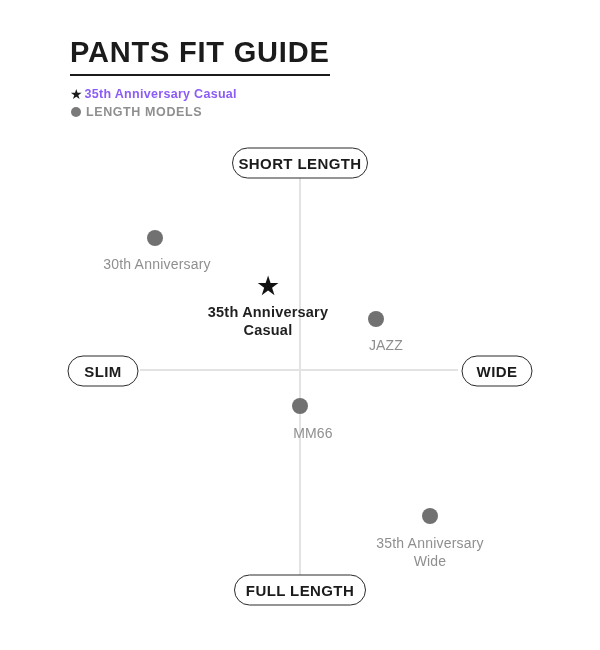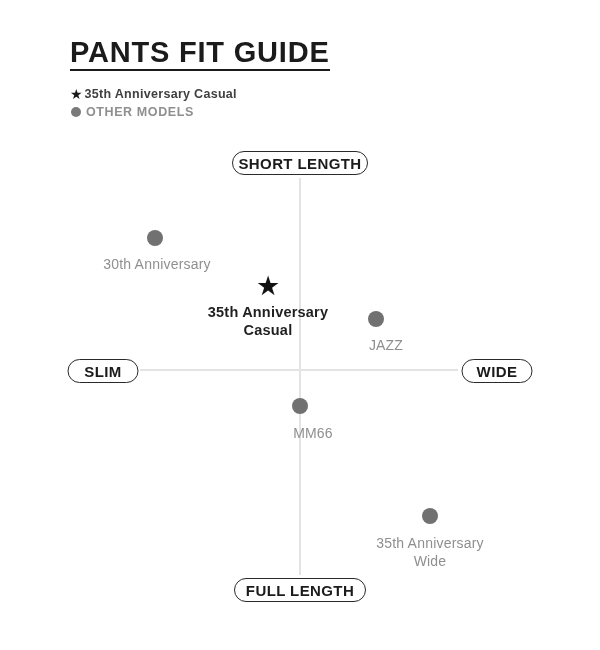--- a/index.html
+++ b/index.html
@@ -16,20 +16,21 @@
   .title {
     position: absolute;
     left: 70px;
     top: 36px;
     display: inline-block;
     font-size: 29px;
     font-weight: 700;
     letter-spacing: 0.8px;
     color: #1b1b1b;
     border-bottom: 2.5px solid #1b1b1b;
+    padding-bottom: 5px;
     white-space: nowrap;
   }
   .legend {
     position: absolute;
     left: 70px;
     top: 86px;
   }
   .legend-row {
     display: flex;
     align-items: center;
@@ -44,21 +45,21 @@
   }
   .legend-dot {
     width: 10px;
     height: 10px;
     border-radius: 50%;
     background: #7a7a7a;
     margin-right: 5px;
     margin-left: 1px;
   }
   .legend-label { font-size: 12.5px; font-weight: 700; letter-spacing: 0.3px; }
-  .legend-label.dark { color: #404040; }
+  .legend-label.dark { color: #8b5cf6; }
   .legend-label.gray { color: #8f8f8f; letter-spacing: 0.6px; }
 
   .chart { position: absolute; inset: 0; }
   .axis-v {
     position: absolute;
     left: 299px;
     top: 178px;
     width: 2px;
     height: 397px;
     background: #e3e3e3;
@@ -69,21 +70,21 @@
     top: 369px;
     width: 318px;
     height: 2px;
     background: #e3e3e3;
   }
   .pill {
     position: absolute;
     display: flex;
     align-items: center;
     justify-content: center;
-    height: 24px;
+    height: 31px;
     background: #ffffff;
     border: 1.5px solid #2a2a2a;
     border-radius: 16px;
     font-size: 15px;
     font-weight: 700;
     letter-spacing: 0.4px;
     color: #1b1b1b;
     white-space: nowrap;
     transform: translate(-50%, -50%);
   }
@@ -134,21 +135,21 @@
 
   <h1 class="title">PANTS FIT GUIDE</h1>
 
   <div class="legend">
     <div class="legend-row">
       <span class="legend-star">★</span>
       <span class="legend-label dark">35th Anniversary Casual</span>
     </div>
     <div class="legend-row">
       <span class="legend-dot"></span>
-      <span class="legend-label gray">OTHER MODELS</span>
+      <span class="legend-label gray">LENGTH MODELS</span>
     </div>
   </div>
 
   <div class="chart">
     <div class="axis-v"></div>
     <div class="axis-h"></div>
 
     <div class="pill pill-top">SHORT LENGTH</div>
     <div class="pill pill-left">SLIM</div>
     <div class="pill pill-bottom">FULL LENGTH</div>

